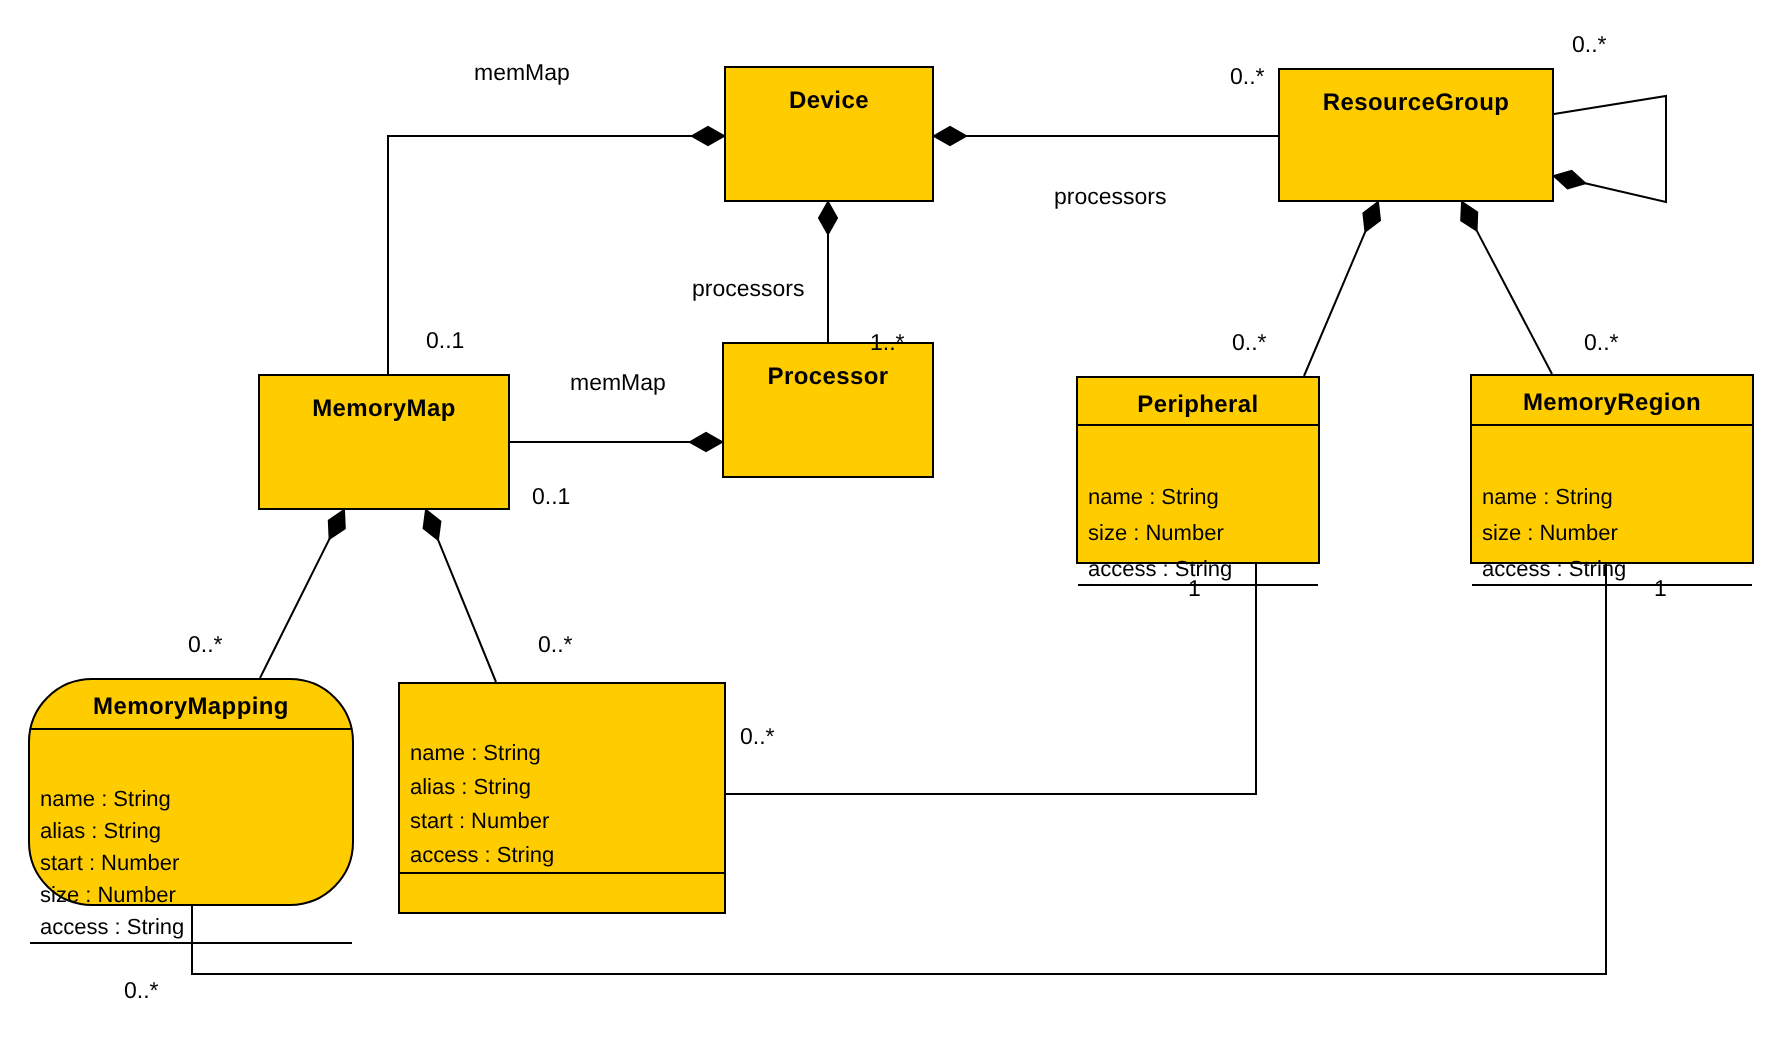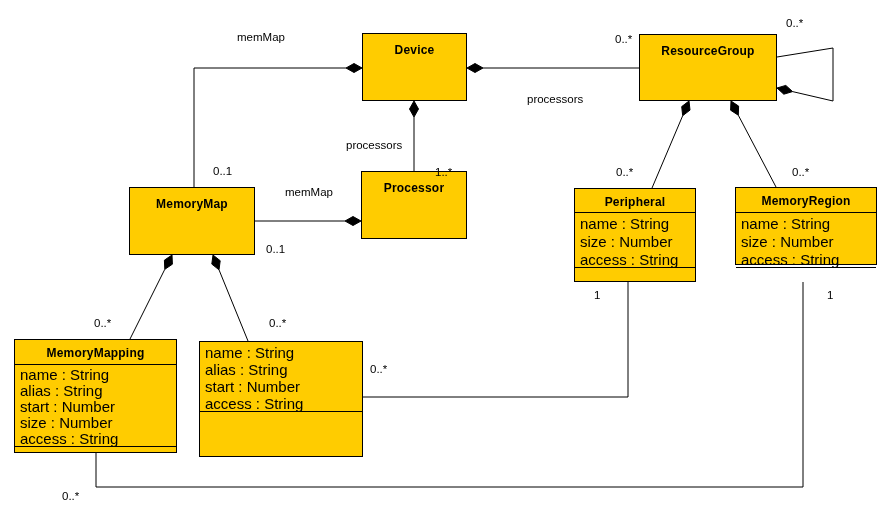--- a/index.html
+++ b/index.html
@@ -18,22 +18,22 @@
   }
   .cls-title{
     font-weight:bold;font-size:12px;text-align:center;
     box-sizing:border-box;padding-top:9px;letter-spacing:.2px;
   }
   .cls-title.compart{
     display:flex;align-items:center;justify-content:center;padding-top:2px;
     border-bottom:1px solid var(--node-border,#000);
   }
   .cls-attrs{
-    box-sizing:border-box;font-size:15px;padding:2px 5px 0 5px;
-    border-bottom:1px solid var(--node-border,#000);white-space:nowrap;
+    box-sizing:border-box;font-size:11px;padding:2px 5px 0 5px;
+    border-bottom:1px solid var(--node-border,#000);white-space:nowrap;margin-top:25px;
   }
   .cls-ops{box-sizing:border-box;}
   .elabel{position:absolute;font-size:11.5px;line-height:12px;white-space:nowrap;}
 </style>
 </head>
 <body>
 
 <div class="canvas">
 
   <svg class="edges" viewBox="0 0 888 521" aria-hidden="true">
@@ -90,41 +90,41 @@
   </div>
 
   <div class="uml-class" style="left:639px;top:34px;width:138px;height:67px;">
     <div class="cls-title">ResourceGroup</div>
   </div>
 
   <div class="uml-class" style="left:361px;top:171px;width:106px;height:68px;">
     <div class="cls-title">Processor</div>
   </div>
 
-  <div class="uml-class" style="left:574px;top:188px;width:122px;height:94px;">
+  <div class="uml-class" style="left:538px;top:188px;width:122px;height:94px;">
     <div class="cls-title compart" style="height:24px;">Peripheral</div>
     <div class="cls-attrs" style="height:55px;line-height:18px;">
       <div>name : String</div>
       <div>size : Number</div>
       <div>access : String</div>
     </div>
     <div class="cls-ops"></div>
   </div>
 
-  <div class="uml-class" style="left:735px;top:187px;width:142px;height:78px;">
+  <div class="uml-class" style="left:735px;top:187px;width:142px;height:95px;">
     <div class="cls-title compart" style="height:25px;">MemoryRegion</div>
     <div class="cls-attrs" style="height:55px;line-height:18px;">
       <div>name : String</div>
       <div>size : Number</div>
       <div>access : String</div>
     </div>
     <div class="cls-ops"></div>
   </div>
 
-  <div class="uml-class" style="left:14px;top:339px;width:163px;height:114px;">
+  <div class="uml-class" style="left:14px;top:339px;width:163px;height:114px;border-radius:32px;">
     <div class="cls-title compart" style="height:25px;">MemoryMapping</div>
     <div class="cls-attrs" style="height:82px;line-height:16px;">
       <div>name : String</div>
       <div>alias : String</div>
       <div>start : Number</div>
       <div>size : Number</div>
       <div>access : String</div>
     </div>
     <div class="cls-ops"></div>
   </div>

